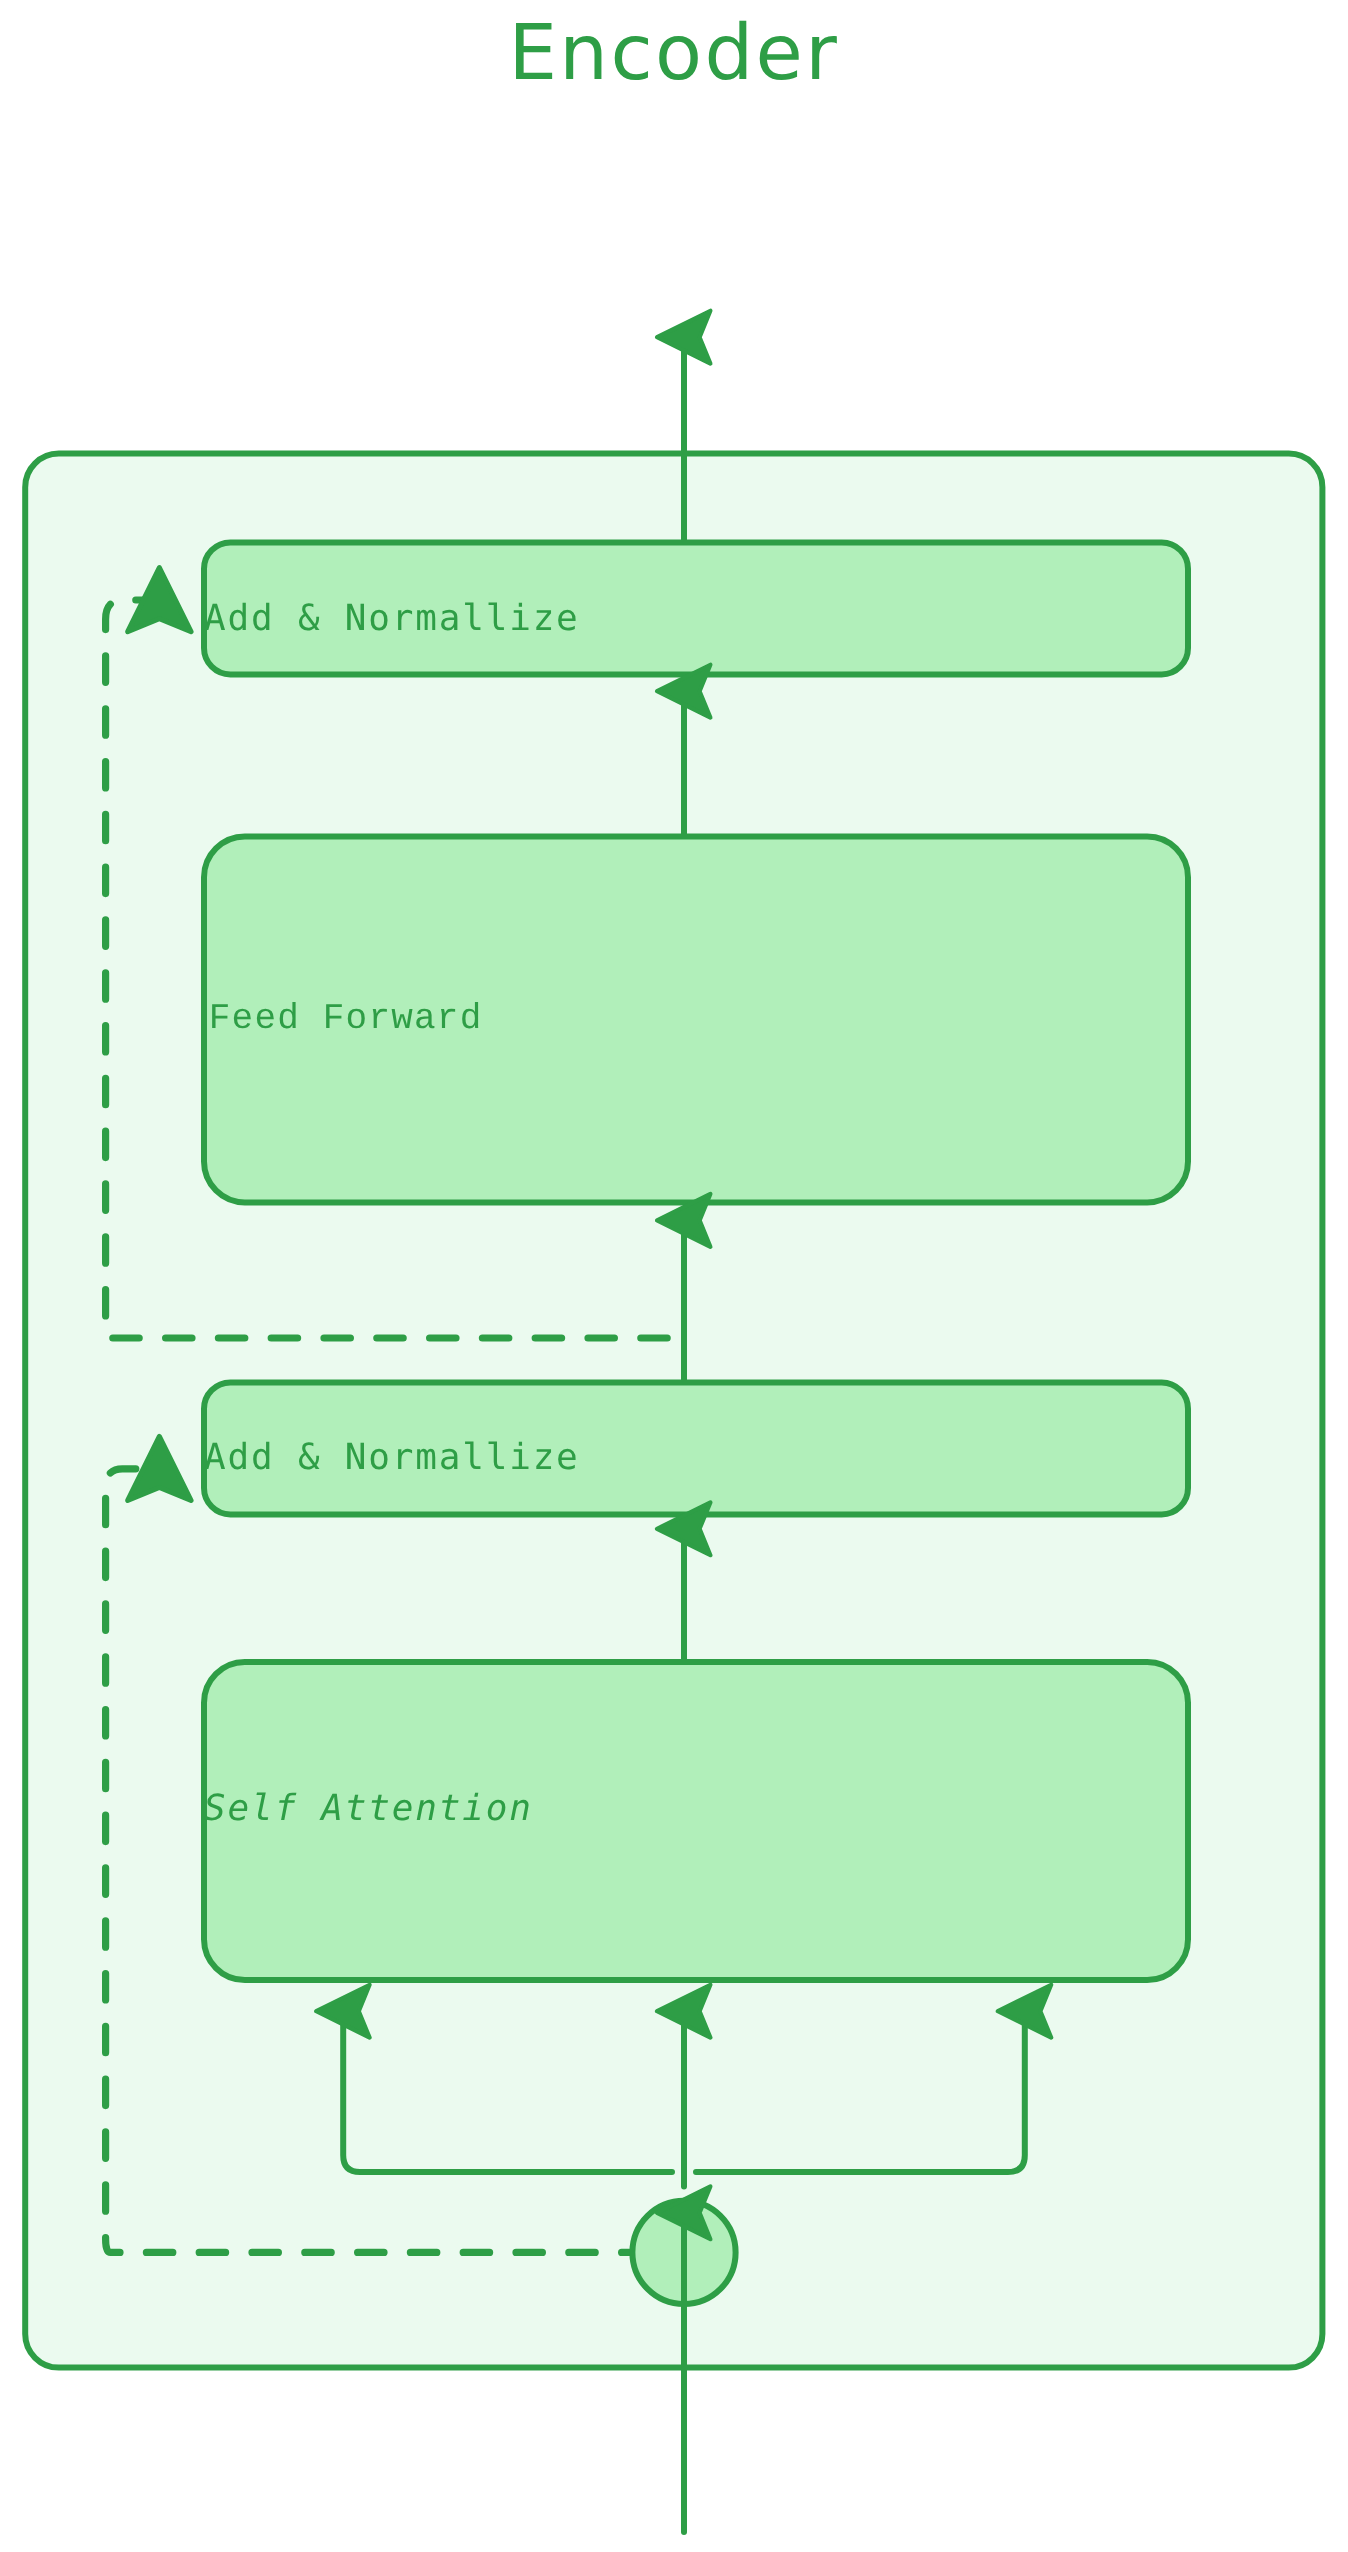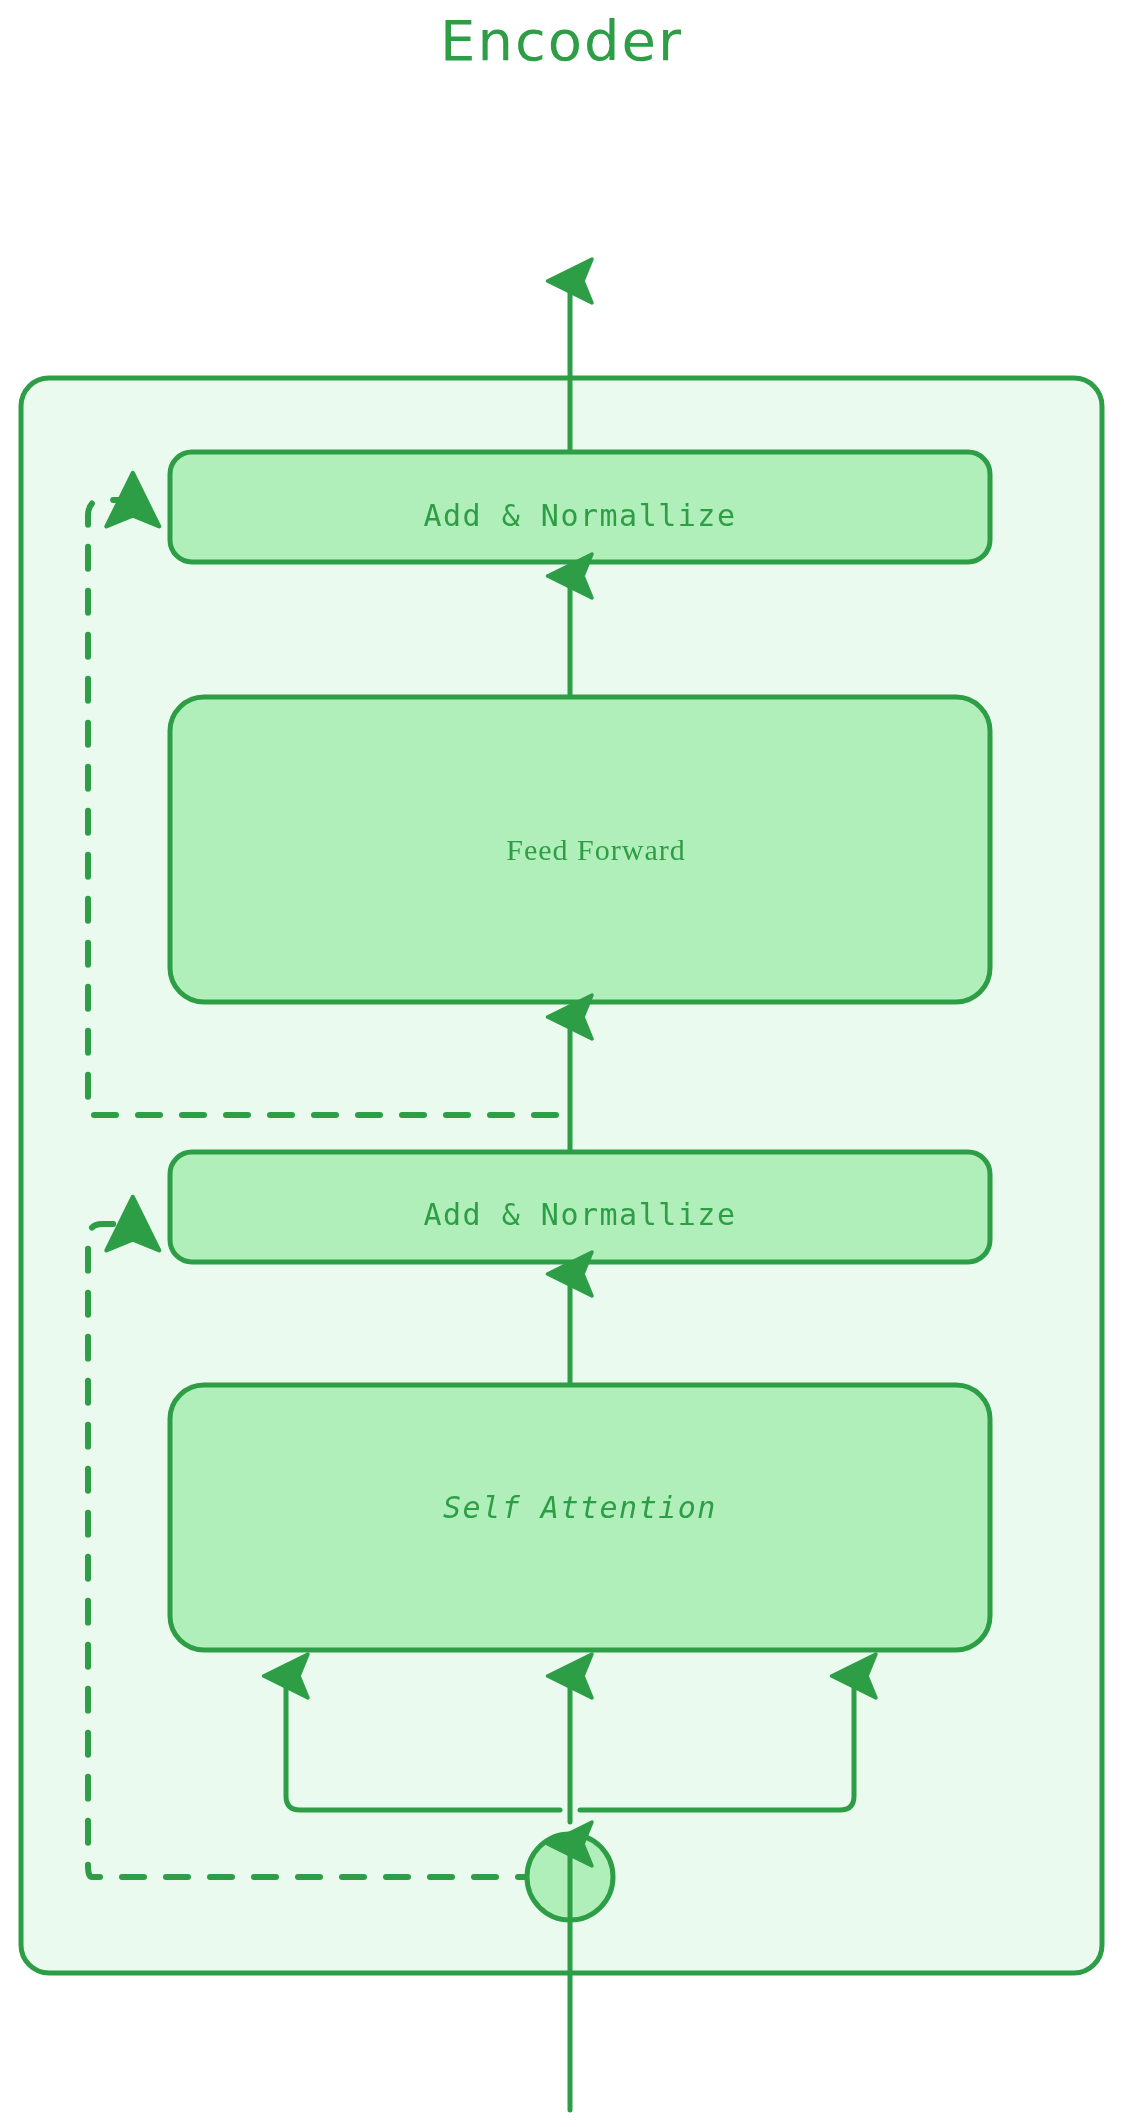--- a/index.html
+++ b/index.html
@@ -28,40 +28,39 @@
     height: 2127px;
     overflow: visible;
   }
   .title-text {
     position: absolute;
     left: 0;
     top: 8px;
     width: 1123px;
     text-align: center;
     font-family: "DejaVu Sans", sans-serif;
-    font-size: 56px;
+    font-size: 64px;
     font-weight: 400;
     letter-spacing: 2px;
     color: #2E9E46;
     user-select: none;
   }
   .node-label {
     position: absolute;
-    text-align: center;
     color: #2E9E46;
     font-family: "DejaVu Sans Mono", monospace;
     font-size: 30px;
     letter-spacing: 1.5px;
     white-space: nowrap;
     user-select: none;
   }
   .label-addnorm-top { left: 170px; top: 498px; width: 820px; }
   .label-feedforward {
-    left: 186px; top: 833px; width: 820px;
-    font-family: Liberation Serif, serif;
+    left: 174px; top: 833px; width: 820px;
+    font-family: Liberation Mono, monospace;
     font-size: 30px; letter-spacing: 1px;
   }
   .label-addnorm-bottom { left: 170px; top: 1197px; width: 820px; }
   .label-selfattention { left: 170px; top: 1490px; width: 820px; font-style: italic; }
 </style>
 </head>
 <body>
 
 <div id="diagram-root">
 

